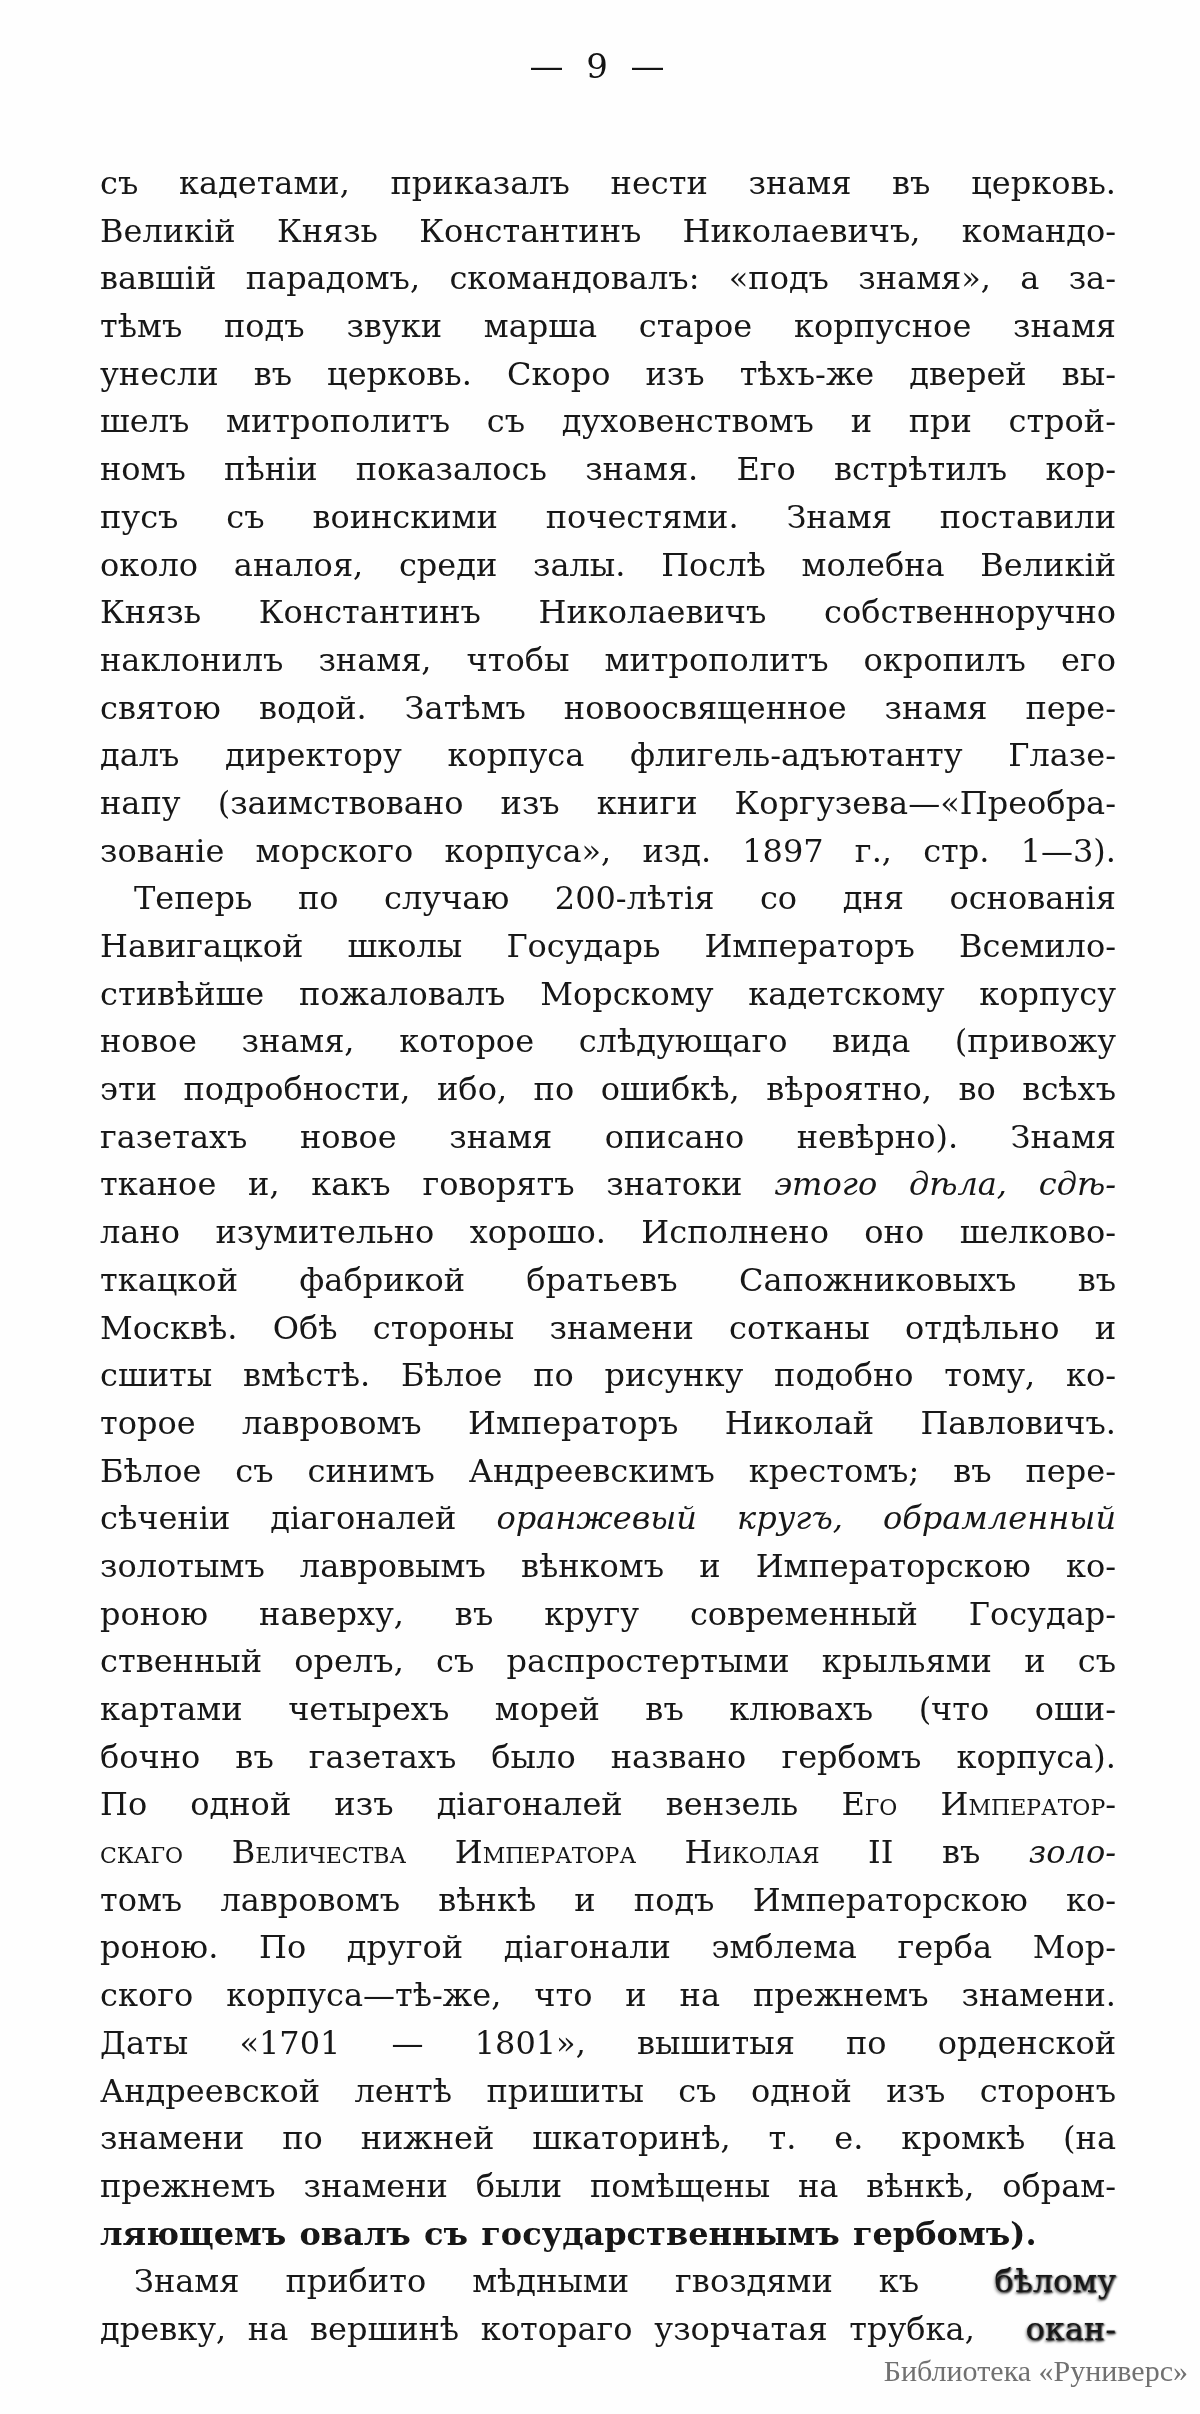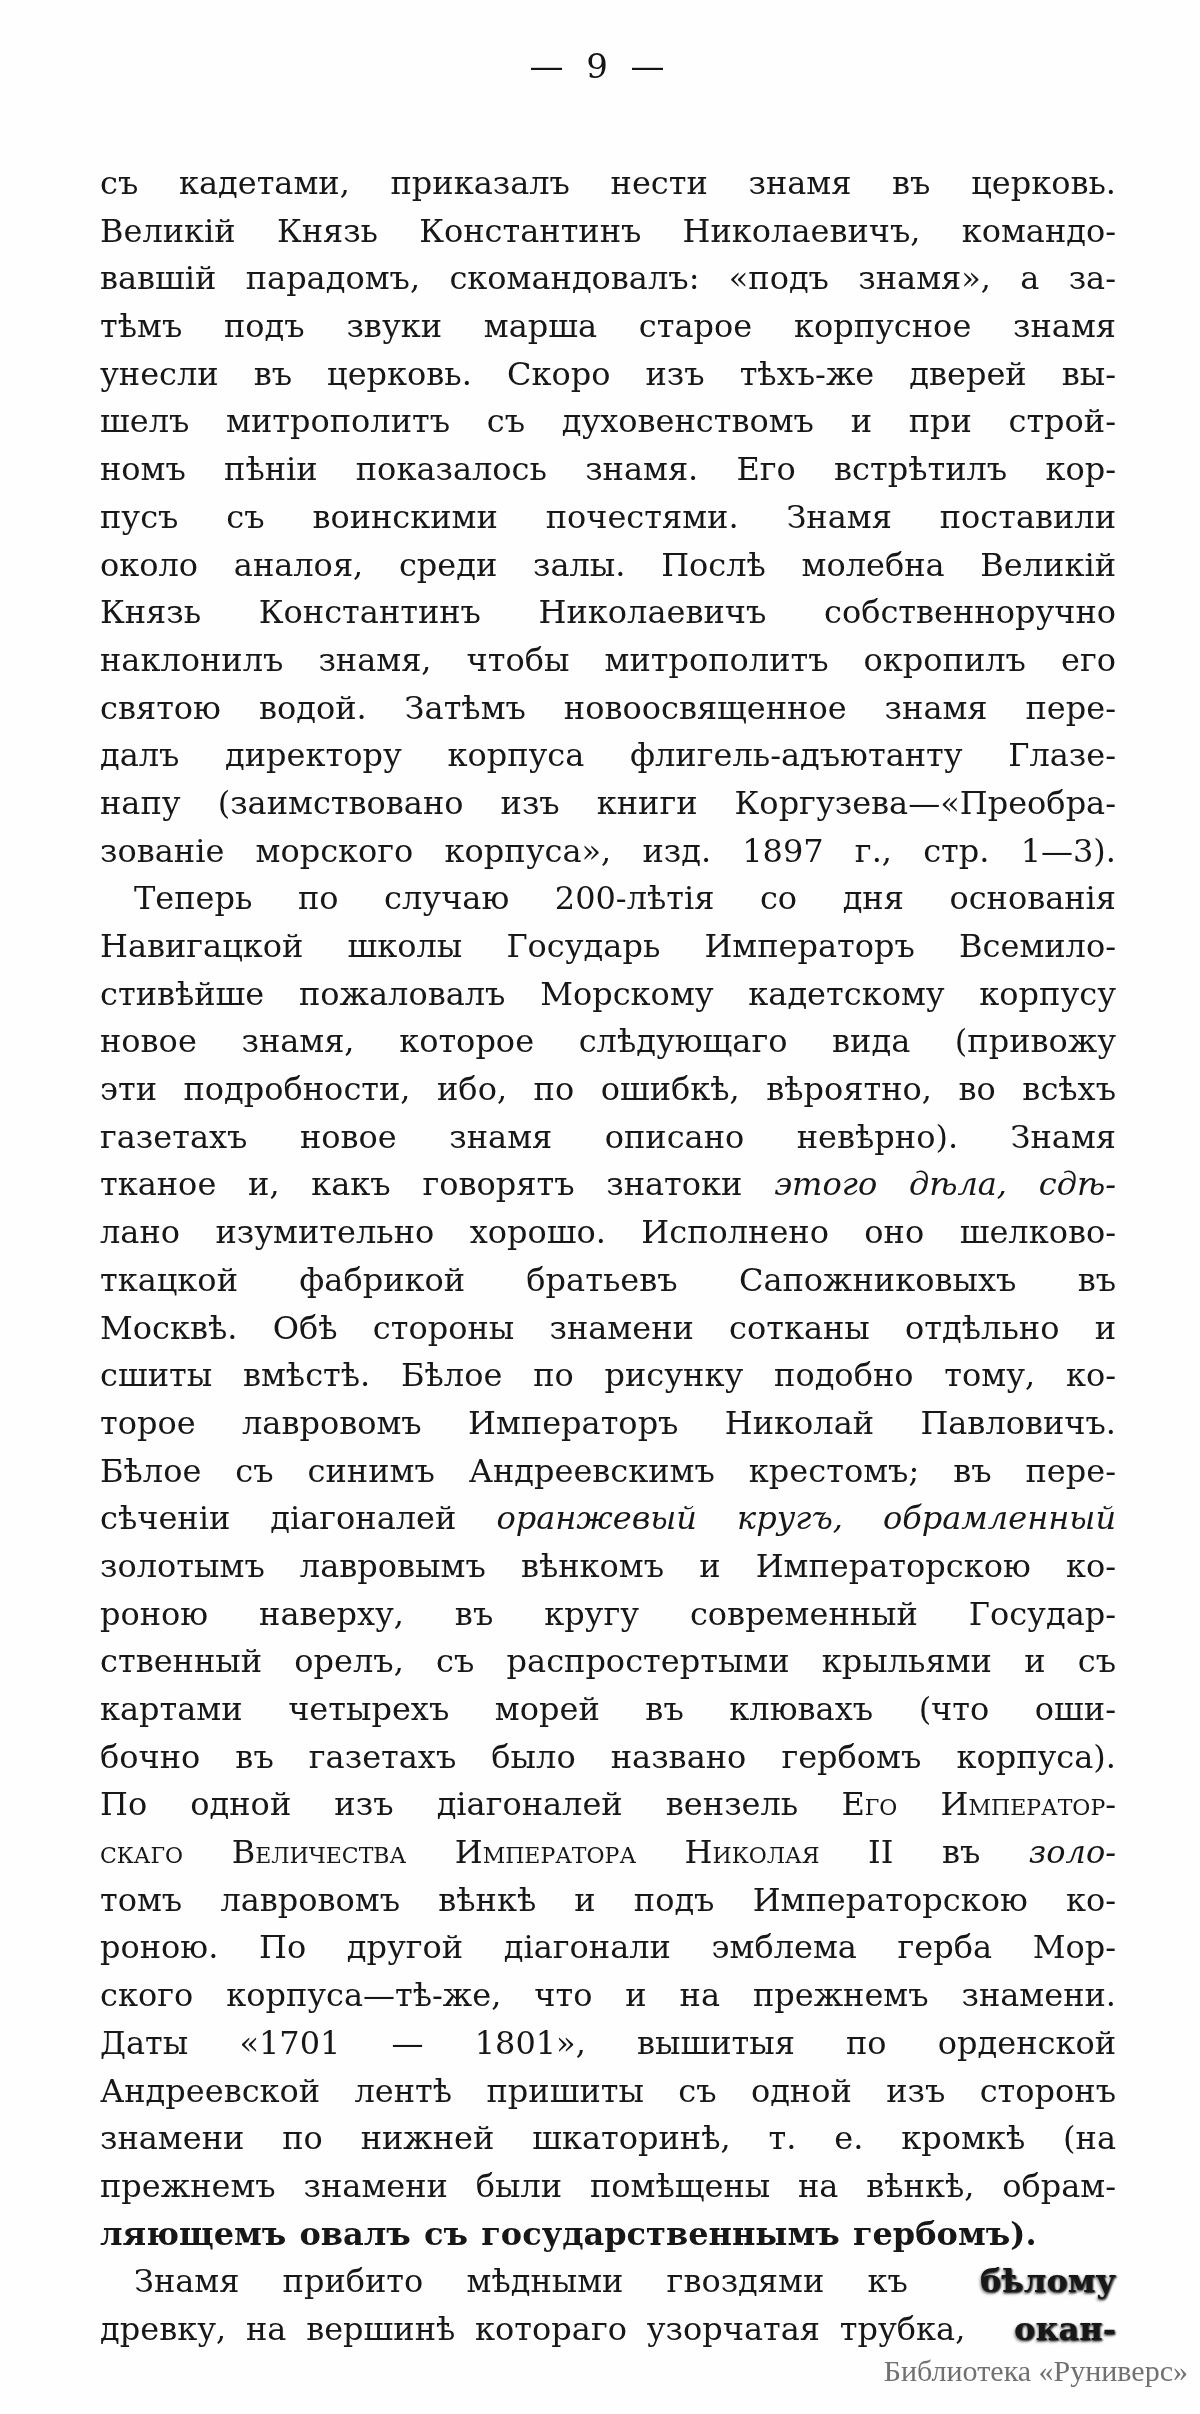--- a/index.html
+++ b/index.html
@@ -36,21 +36,21 @@
     text-align: justify;
     text-align-last: justify;
     height: 47.7px;
   }
   .line.no-just { text-align-last: left; font-weight: bold; }
   .line.indent { text-indent: 34px; }
   .seg-n { font-style: normal; }
   .seg-i { font-style: italic; }
   .seg-sc { font-variant: small-caps; }
   .seg-sm {
-    font-weight: 700;
+    font-weight: 400;
     text-shadow: 1px 1px 2px rgba(10,10,10,0.9), -1px 2px 3px rgba(10,10,10,0.45);
     padding-left: 29px;
   }
   .watermark {
     position: absolute;
     right: 12px; top: 2354px;
     font-family: Liberation Serif, serif;
     font-size: 30px;
     color: #717171;
   }

